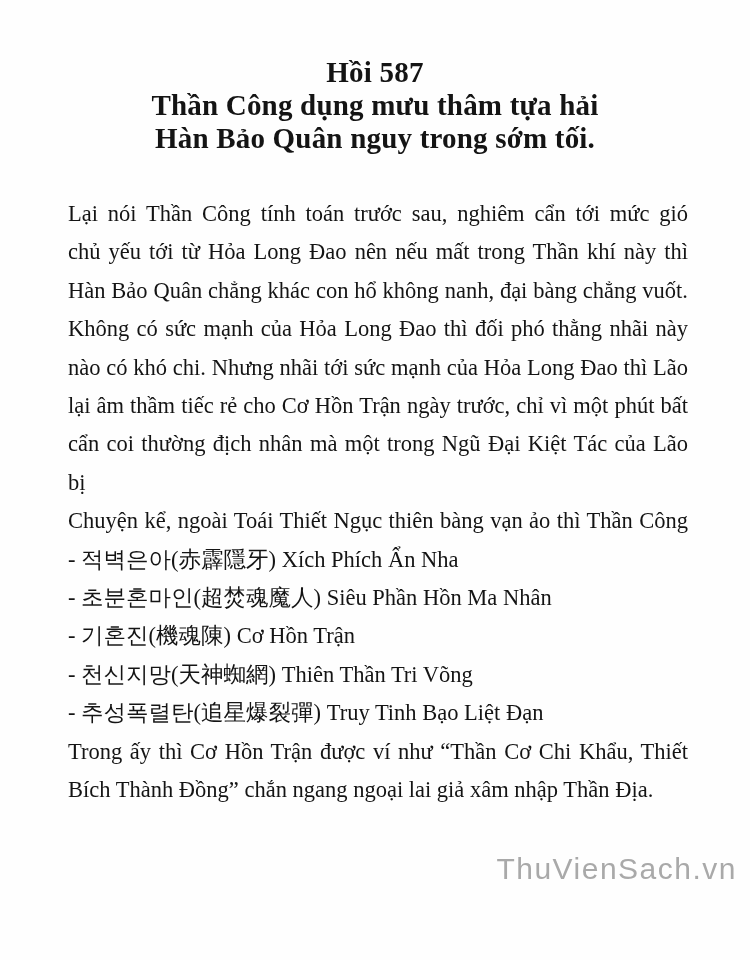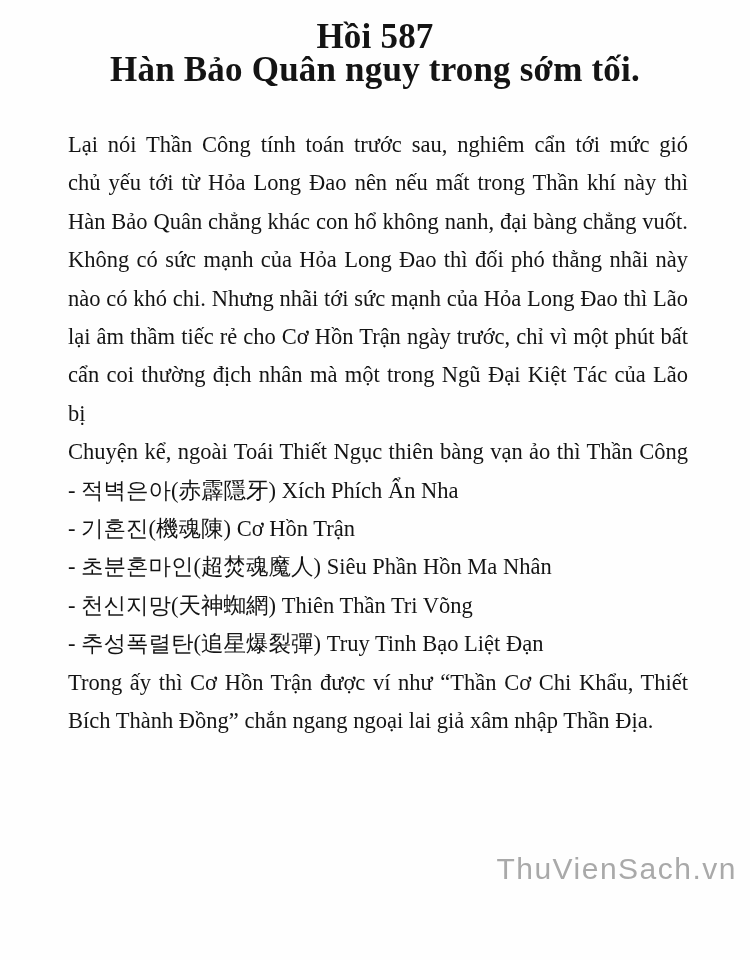--- a/index.html
+++ b/index.html
@@ -6,24 +6,24 @@
   .page {
     position: relative;
     width: 750px;
     height: 960px;
     background: #fefefe;
     overflow: hidden;
     font-family: "Liberation Serif", serif;
     color: #141414;
   }
   .title-block {
-    padding-top: 20px;
+    padding-top: 56px;
     text-align: center;
     font-weight: bold;
-    font-size: 35px;
+    font-size: 29px;
     line-height: 33px;
     letter-spacing: 0.2px;
   }
   .body-text {
     margin: 40px 62px 0 68px;
     font-size: 22.5px;
   }
   .line {
     line-height: 38.4px;
     white-space: pre-wrap;
@@ -44,36 +44,37 @@
   }
 </style>
 </head>
 <body>
 
 <div class="page" style="background: rgb(254, 254, 254); color: rgb(20, 20, 20);">
 
   <div class="title-block">
 
   <div class="title-line">Hồi 587</div>
+      <div class="title-line">Thần Công dụng mưu thâm tựa hải</div>
       <div class="title-line">Hàn Bảo Quân nguy trong sớm tối.</div>
     </div>
 
   <div class="body-text">
 
   <div class="line j">Lại nói Thần Công tính toán trước sau, nghiêm cẩn tới mức gió</div>
       <div class="line j">chủ yếu tới từ Hỏa Long Đao nên nếu mất trong Thần khí này thì</div>
       <div class="line j">Hàn Bảo Quân chẳng khác con hổ không nanh, đại bàng chẳng vuốt.</div>
       <div class="line j">Không có sức mạnh của Hỏa Long Đao thì đối phó thằng nhãi này</div>
       <div class="line j">nào có khó chi. Nhưng nhãi tới sức mạnh của Hỏa Long Đao thì Lão</div>
       <div class="line j">lại âm thầm tiếc rẻ cho Cơ Hồn Trận ngày trước, chỉ vì một phút bất</div>
       <div class="line j">cẩn coi thường địch nhân mà một trong Ngũ Đại Kiệt Tác của Lão bị</div>
       <div class="line j">Chuyện kể, ngoài Toái Thiết Ngục thiên bàng vạn ảo thì Thần Công</div>
       <div class="line">- 적벽은아(赤霹隱牙) Xích Phích Ẩn Nha</div>
+      <div class="line">- 초분혼마인(超焚魂魔人) Siêu Phần Hồn Ma Nhân</div>
       <div class="line">- 기혼진(機魂陳) Cơ Hồn Trận</div>
-      <div class="line">- 초분혼마인(超焚魂魔人) Siêu Phần Hồn Ma Nhân</div>
       <div class="line">- 천신지망(天神蜘網) Thiên Thần Tri Võng</div>
       <div class="line">- 추성폭렬탄(追星爆裂彈) Truy Tinh Bạo Liệt Đạn</div>
       <div class="line j">Trong ấy thì Cơ Hồn Trận được ví như “Thần Cơ Chi Khẩu, Thiết</div>
       <div class="line">Bích Thành Đồng” chắn ngang ngoại lai giả xâm nhập Thần Địa.</div>
     </div>
 
   <div class="watermark" style="color: rgb(169, 169, 169);">ThuVienSach.vn</div>
 
 </div>
 

